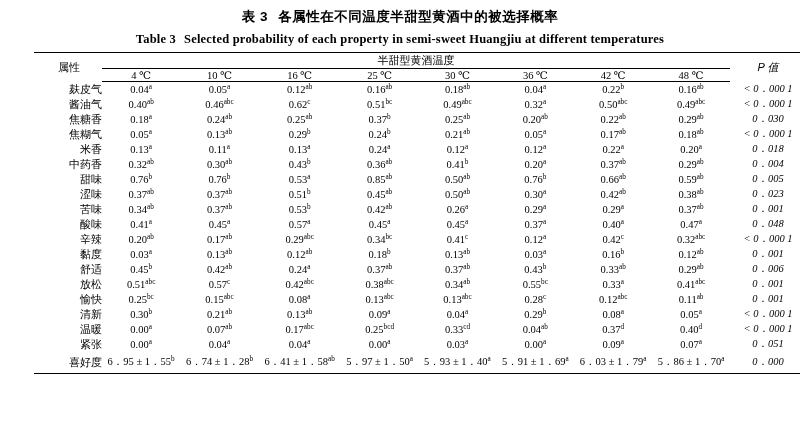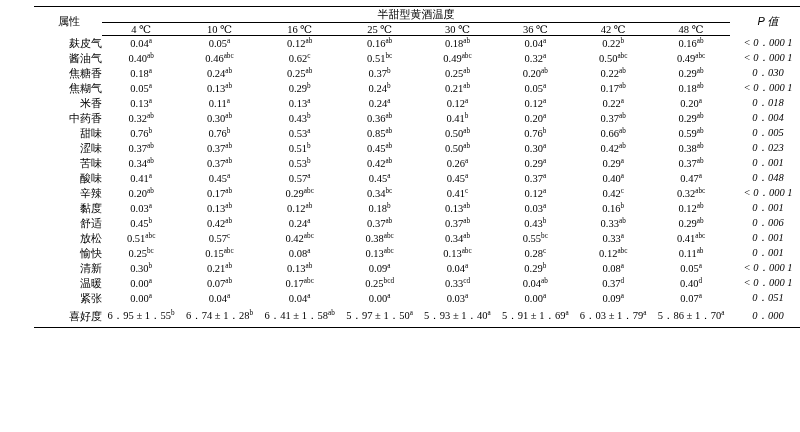--- a/index.html
+++ b/index.html
@@ -110,21 +110,27 @@
   .spanlabel {
     font-family: "Liberation Sans", sans-serif;
     font-size: 11px;
   }
 </style>
 </head>
 <body>
 
 <div class="page">
 
-
+  <div class="title-cn">
+    <span class="tnum">表 3</span><span>各属性在不同温度半甜型黄酒中的被选择概率</span>
+  </div>
+
+  <div class="title-en">
+    <span class="tnum">Table 3</span><span>Selected probability of each property in semi-sweet Huangjiu at different temperatures</span>
+  </div>
 
   <table class="maintable">
     <thead>
       <tr class="hdr-row1 rule-top">
         <td class="attrcol" rowspan="2">
           <span class="spanlabel">属性</span>
         </td>
         <td class="spanhdr" colspan="8">
           <span class="spanlabel">半甜型黄酒温度</span>
         </td>

